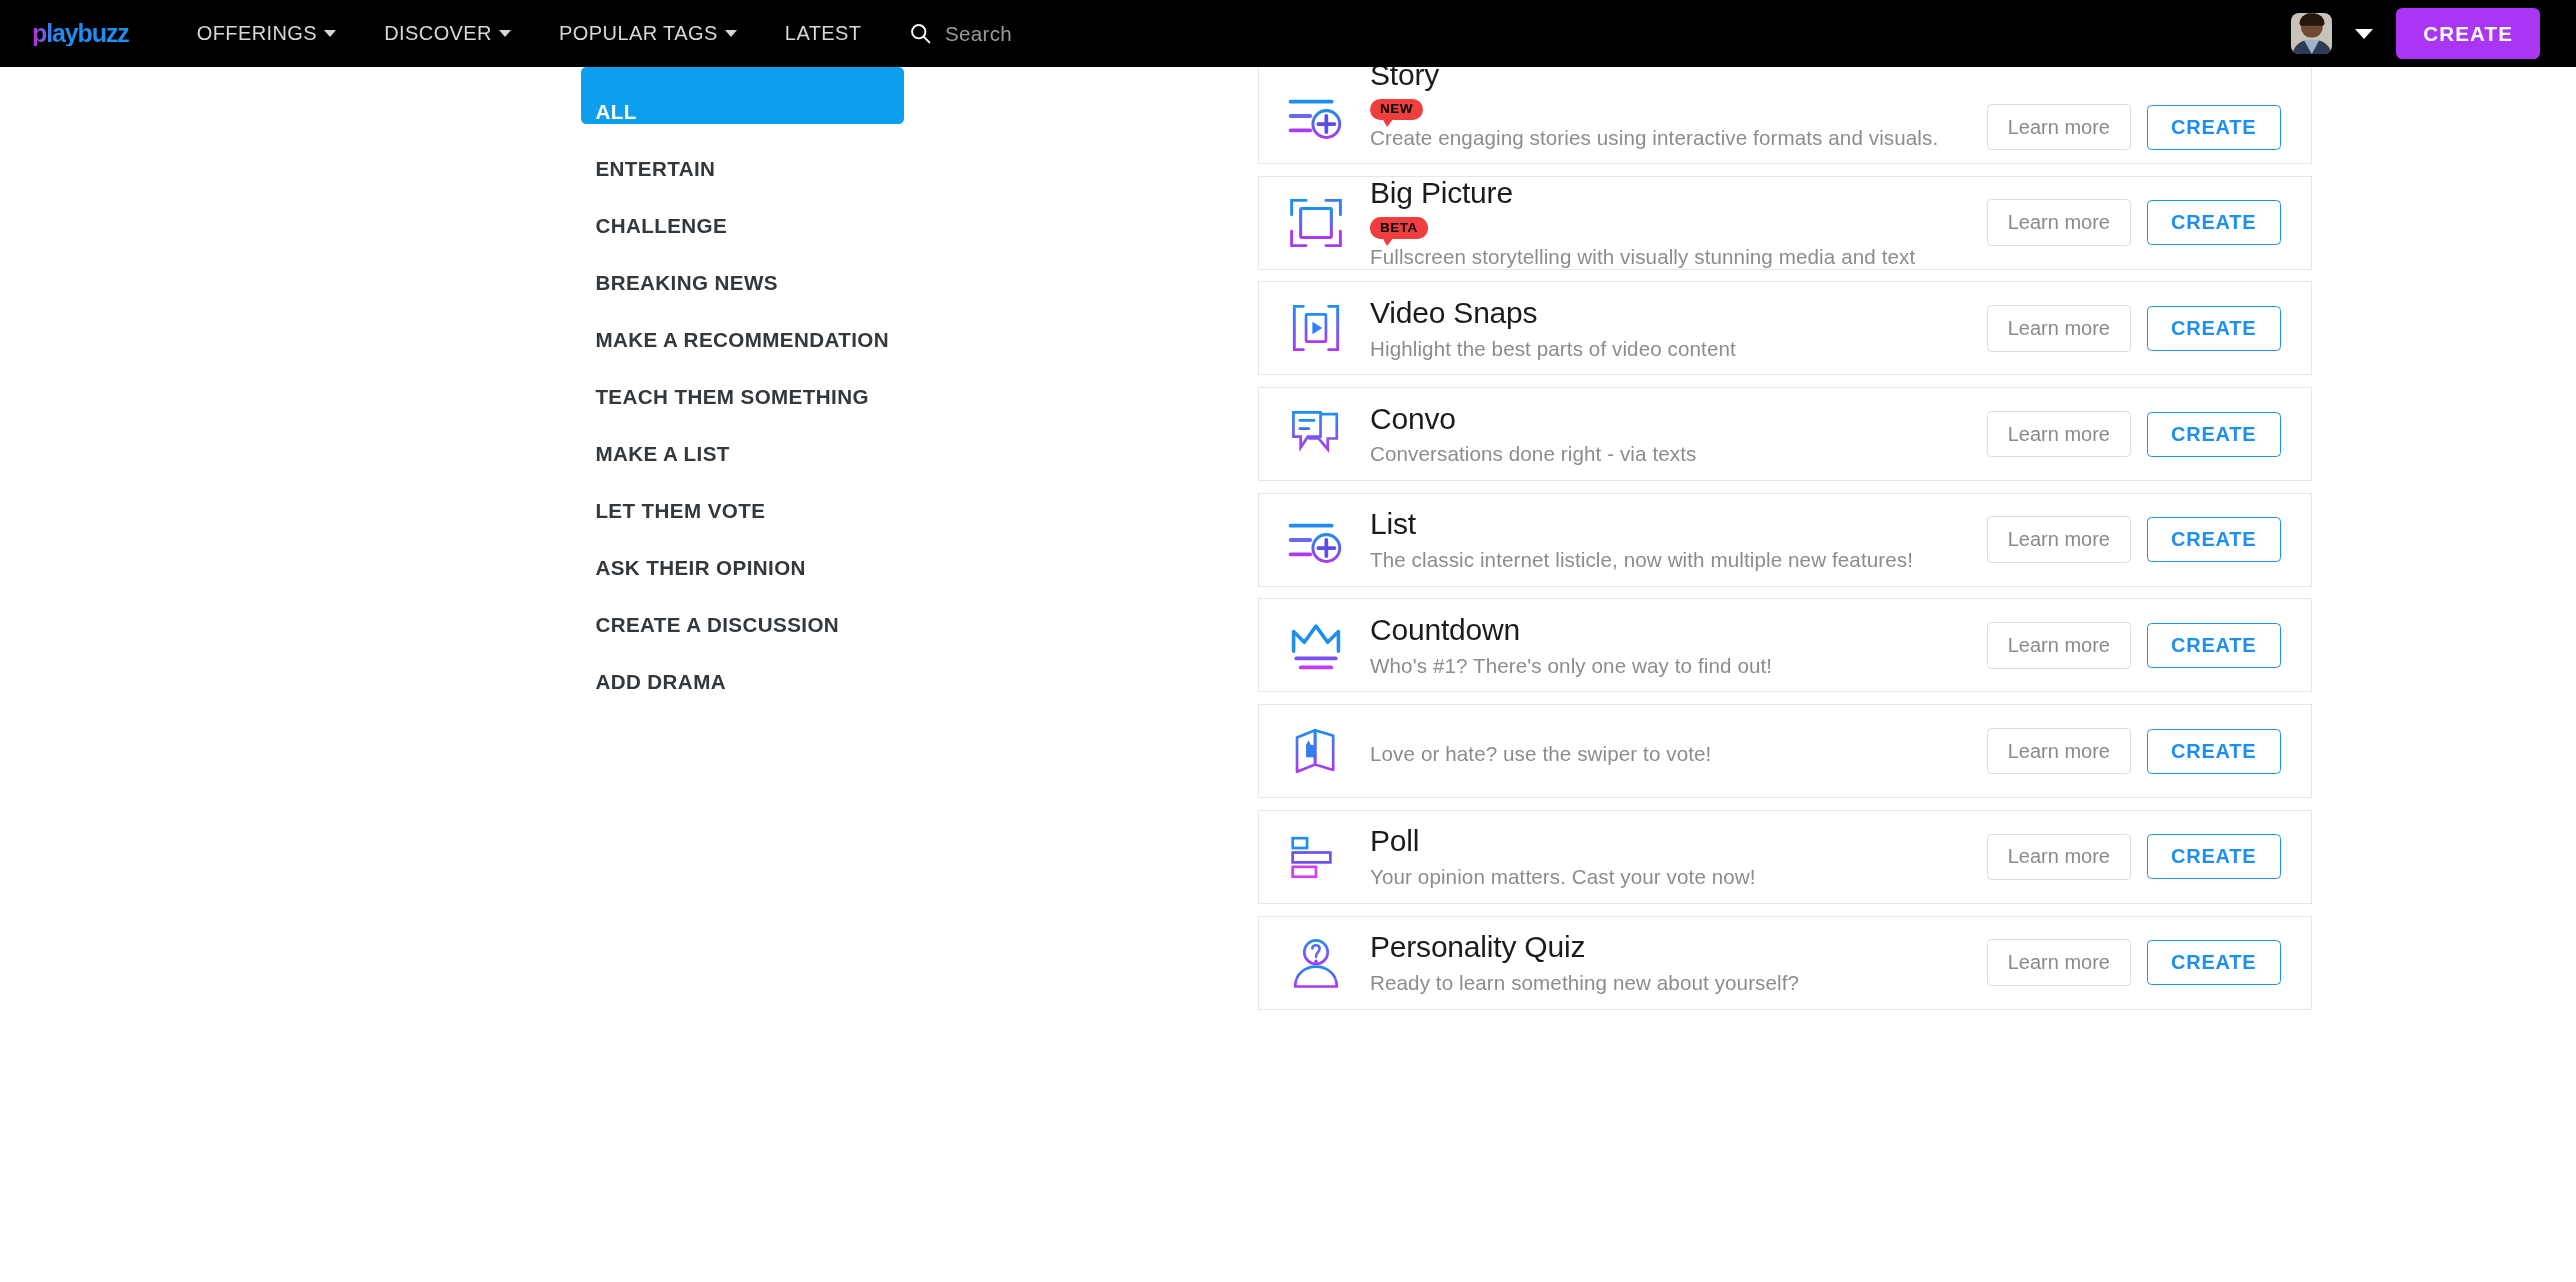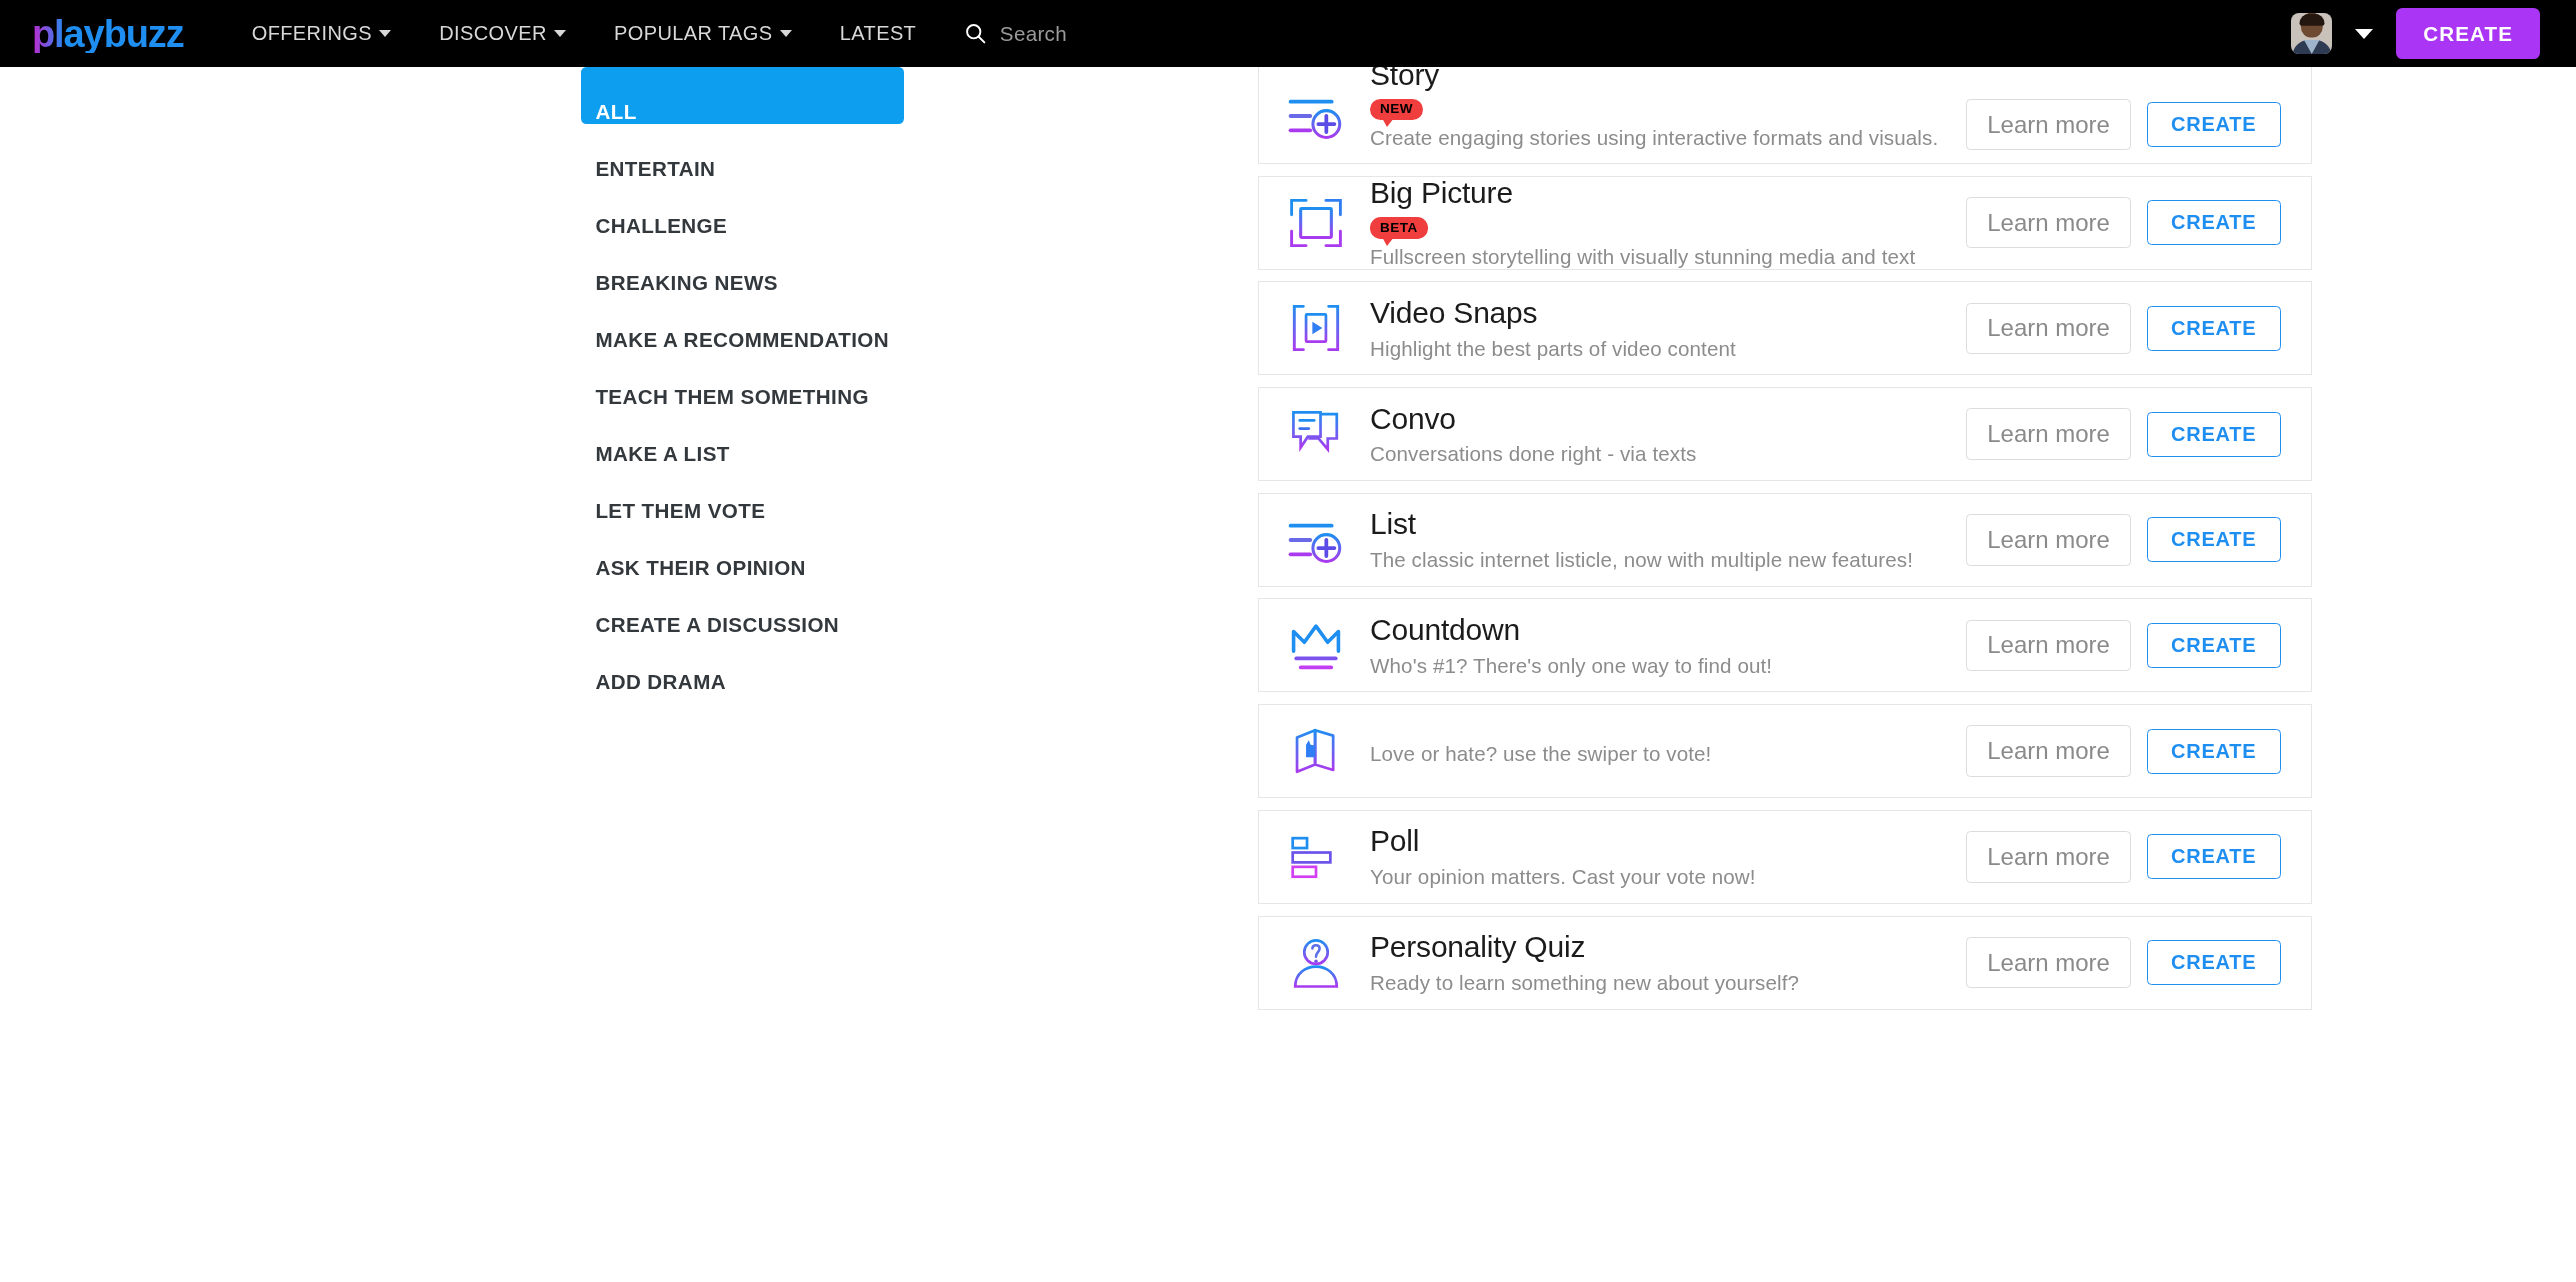--- a/index.html
+++ b/index.html
@@ -23,21 +23,21 @@
     padding: 0 36px 0 32px;
   }
 
   .logo {
     display: flex;
     align-items: center;
     margin-right: 48px;
     user-select: none;
   }
   .logo-text {
-    font-size: 38px;
+    font-size: 25px;
     font-weight: 700;
     letter-spacing: -1.1px;
     line-height: 1;
     background: linear-gradient(90deg, #c02ad0 0%, #1f8ef1 22%, #1f8ef1 100%);
     -webkit-background-clip: text;
     background-clip: text;
     color: transparent;
     position: relative;
   }
 
@@ -278,21 +278,21 @@
     gap: 16px;
     margin-left: auto;
     flex: none;
   }
 
   .btn-learn {
     background: #ffffff;
     border: 0.9px solid #dcdcdc;
     border-radius: 4.5px;
     color: #8a8a8a;
-    font-size: 24px;
+    font-size: 20px;
     font-family: inherit;
     padding: 10.8px 20px;
     cursor: pointer;
     white-space: nowrap;
   }
 
   .btn-create {
     background: #ffffff;
     border: 1.8px solid #1f8ef1;
     border-radius: 4.5px;

